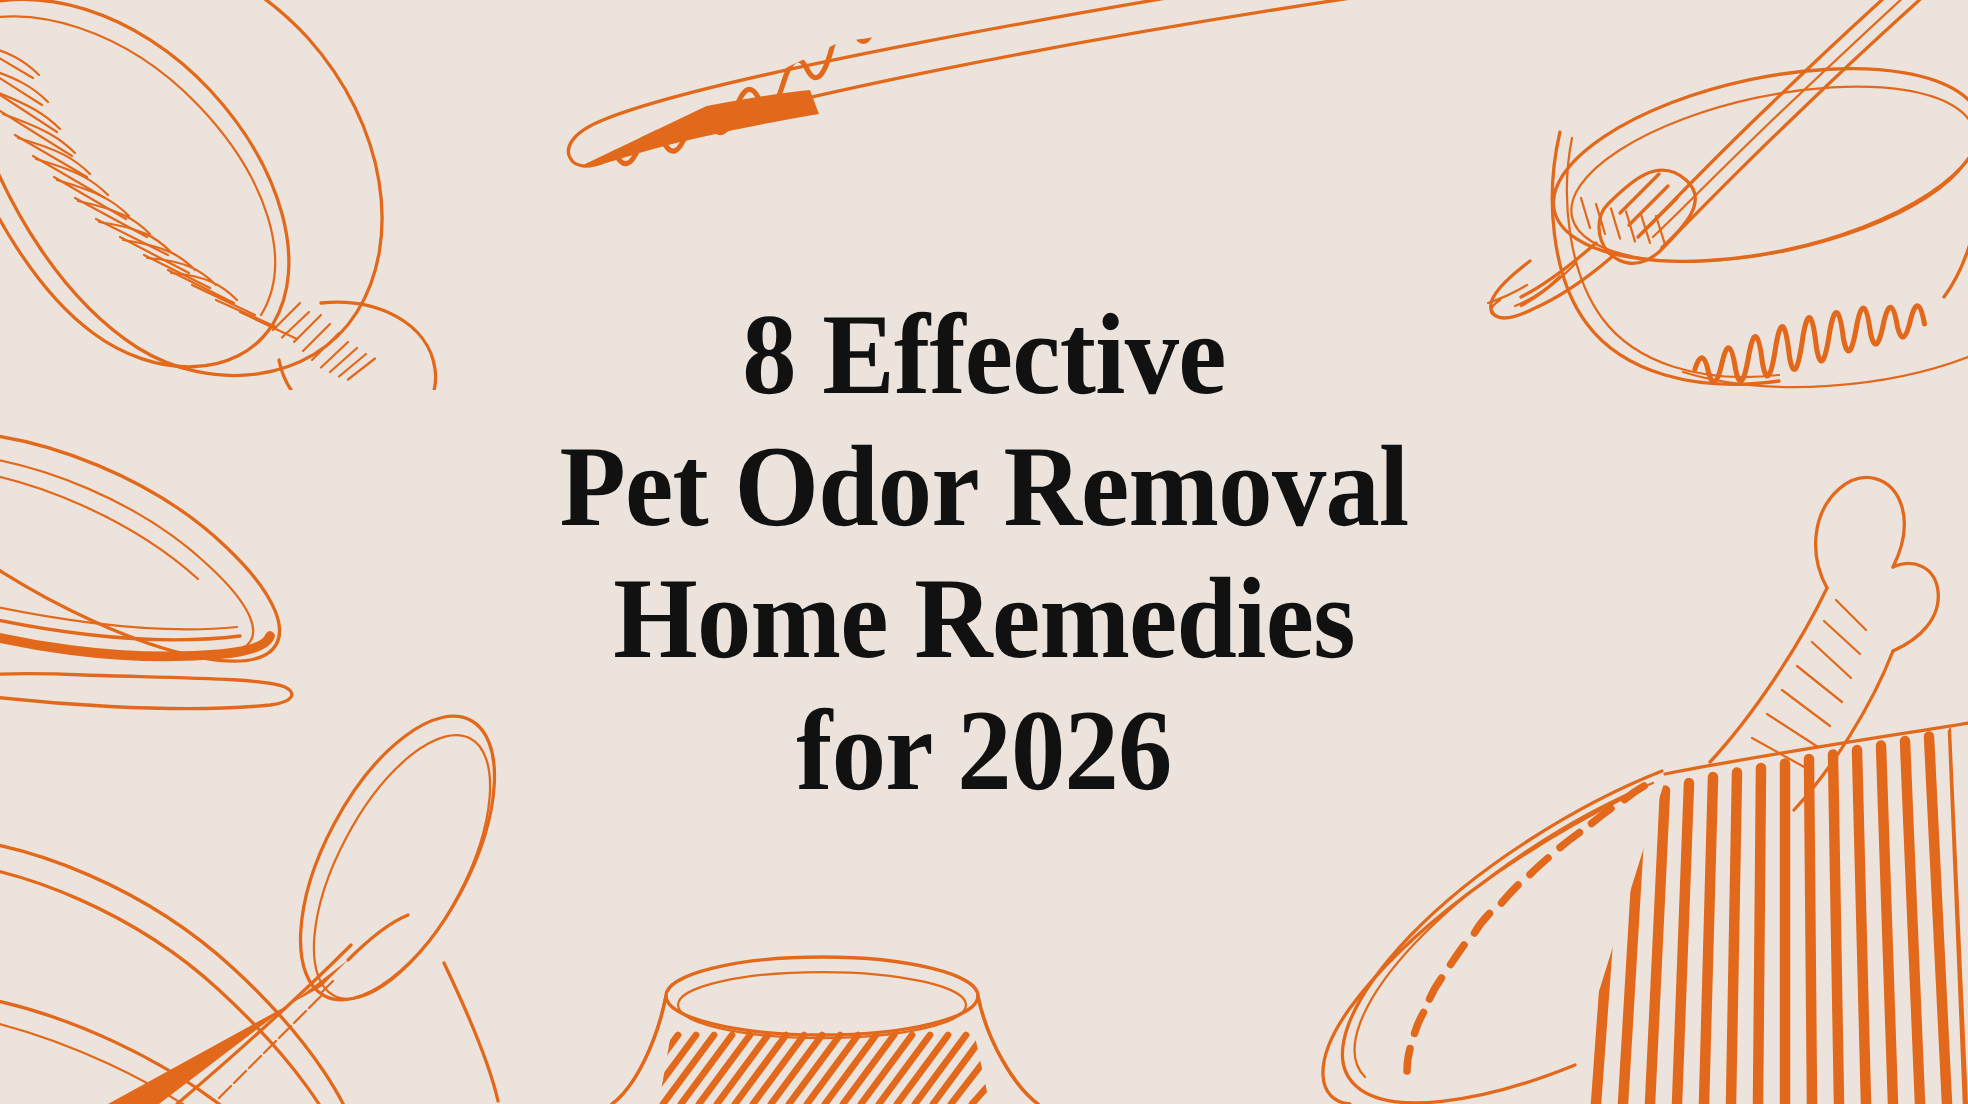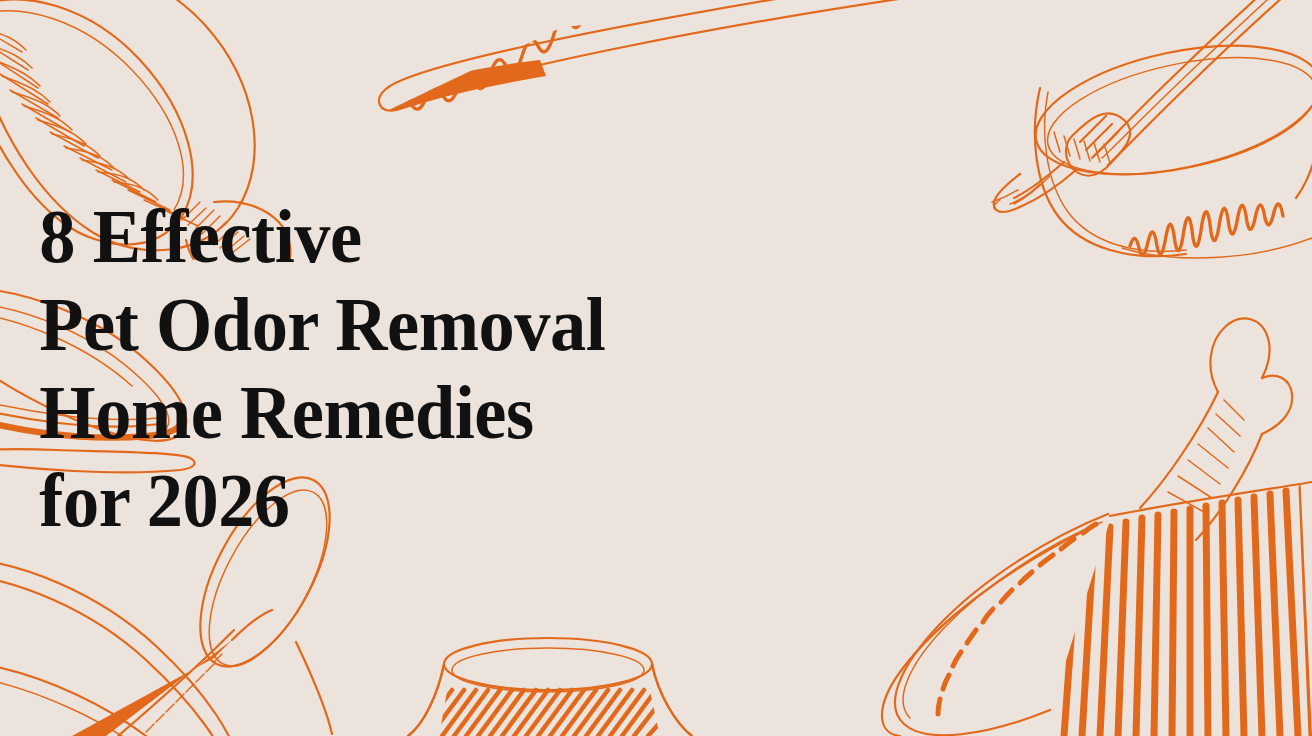--- a/index.html
+++ b/index.html
@@ -20,20 +20,21 @@
     inset: 0;
     width: 1312px;
     height: 736px;
     pointer-events: none;
   }
   #title-block {
     position: absolute;
     left: 0;
     right: 0;
     top: 192px;
+    text-align: center;
     z-index: 5;
   }
   .title-line {
     display: block;
     color: #111111;
     font-family: "Liberation Serif", "DejaVu Serif", serif;
     font-weight: 700;
     font-size: 77px;
     line-height: 88px;
     letter-spacing: -0.5px;

